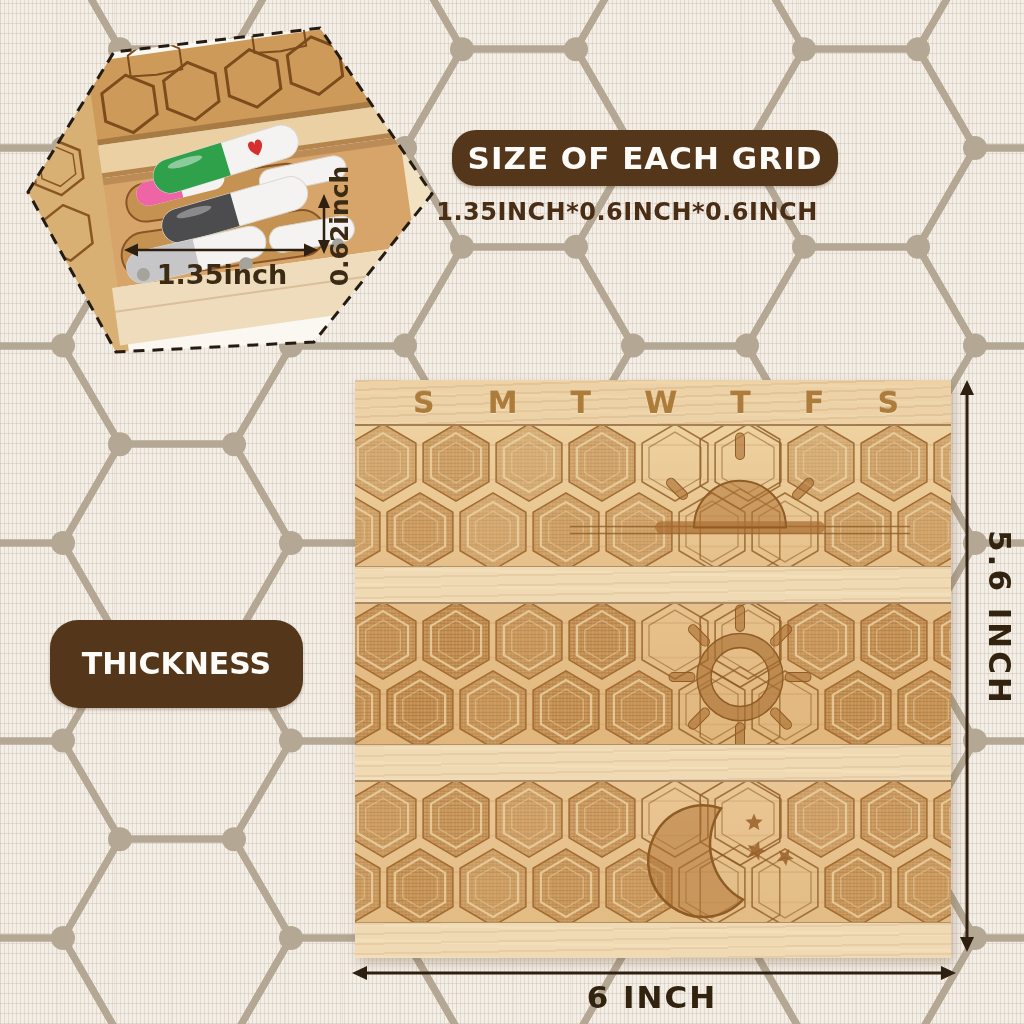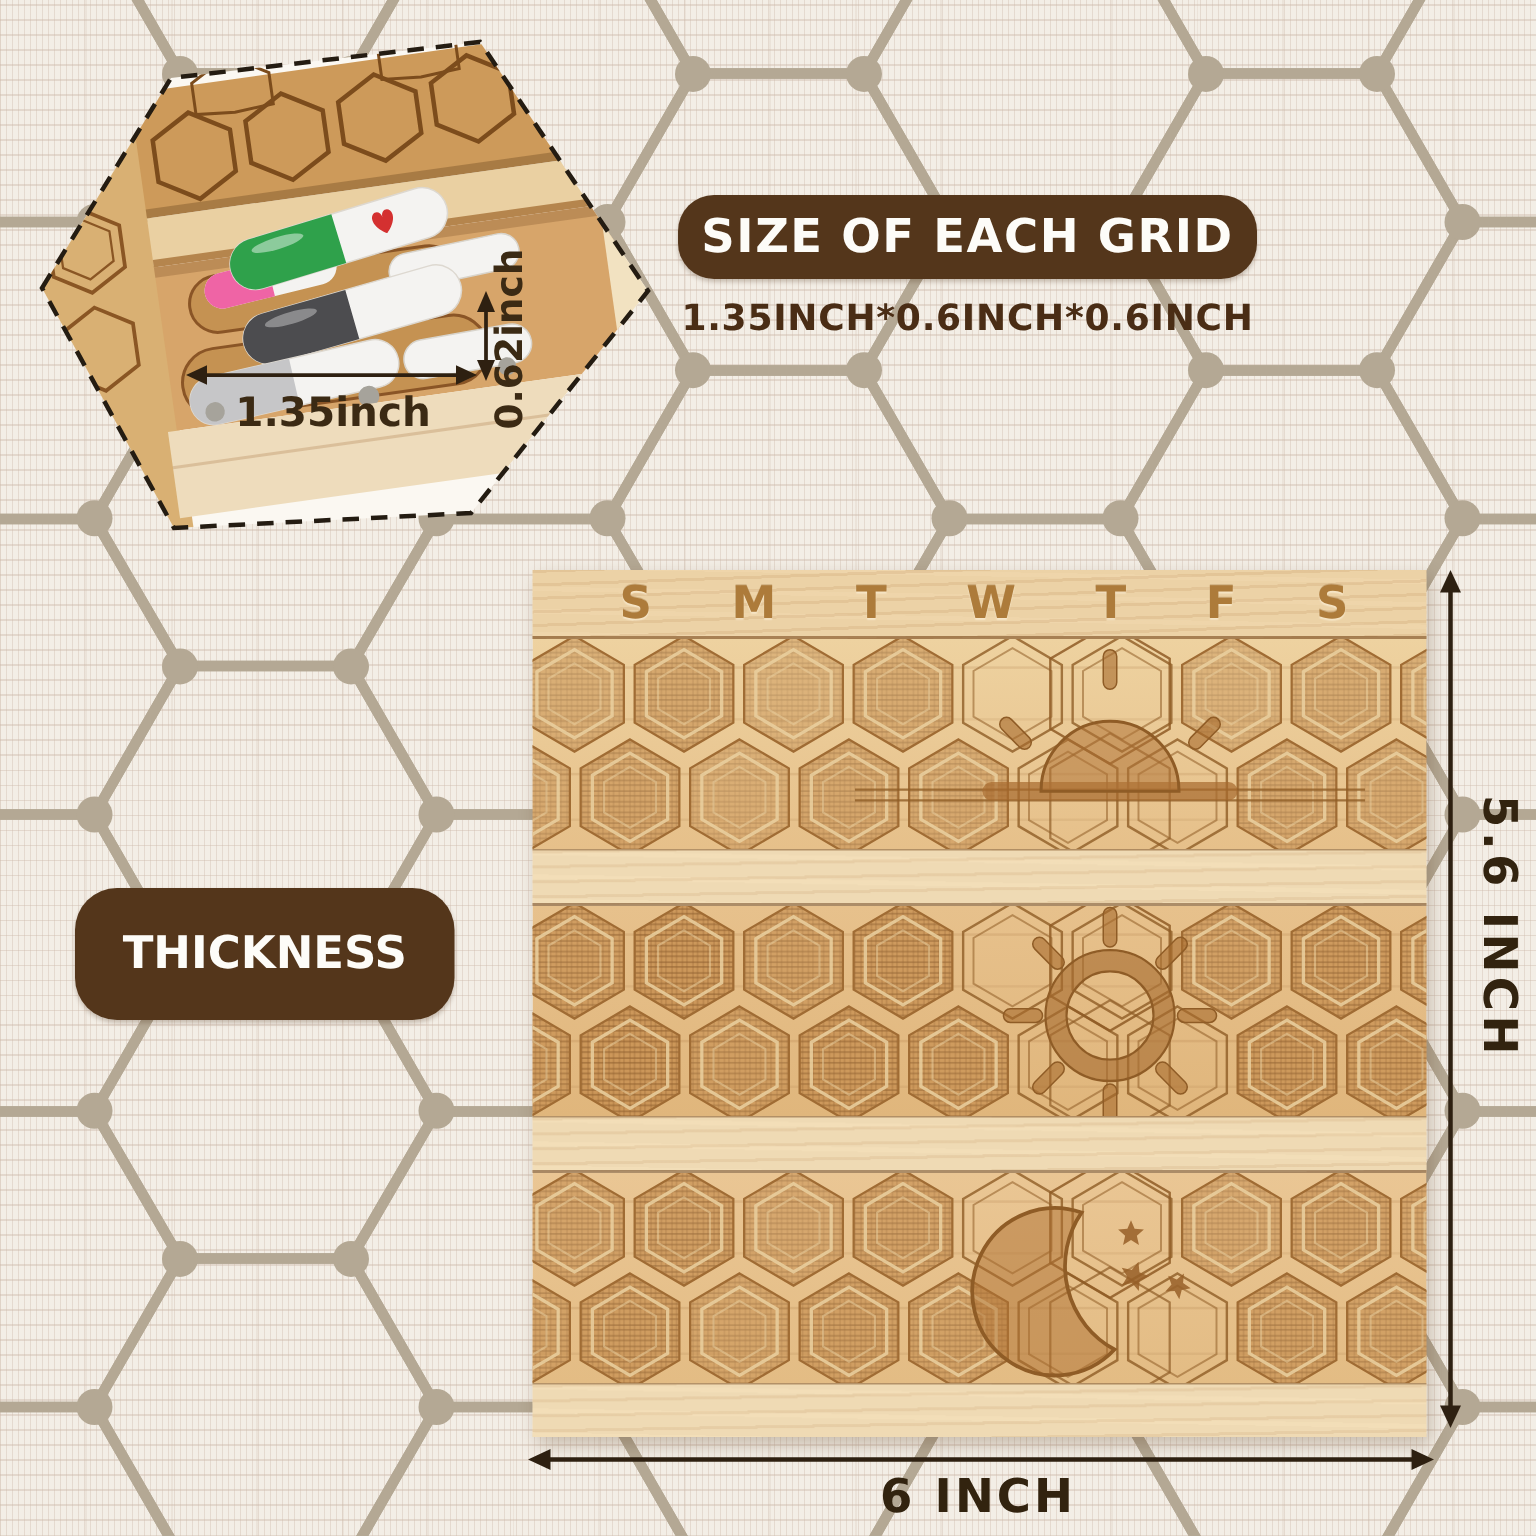--- a/index.html
+++ b/index.html
@@ -12,23 +12,23 @@
       repeating-linear-gradient(90deg, rgba(200,178,160,.18) 0 1px, transparent 1px 57px);
   }
   svg.layer{position:absolute;left:0;top:0;pointer-events:none;}
   #lattice{z-index:1;}
   #inset{z-index:4;}
   #dims{z-index:6;}
   .badge{position:absolute;z-index:5;background:var(--badge-brown,#54361b);color:#fdfcf8;
     display:flex;align-items:center;justify-content:center;text-align:left;font-weight:bold;
     box-shadow:0 2px 3px rgba(70,45,20,.25);}
   .size-badge{left:452px;top:130px;width:386px;height:56px;border-radius:24px;font-size:31px;letter-spacing:1px;}
-  .size-caption{position:absolute;z-index:5;left:438px;top:198px;width:414px;text-align:center;
+  .size-caption{position:absolute;z-index:5;left:420px;top:198px;width:414px;text-align:center;
     font-size:24px;font-weight:bold;letter-spacing:.5px;color:var(--text-brown,#4a2d15);}
-  .thickness-badge{left:50px;top:592px;width:253px;height:88px;border-radius:28px;font-size:30px;line-height:1.25;flex-direction:column;}
+  .thickness-badge{left:50px;top:620px;width:253px;height:88px;border-radius:28px;font-size:30px;line-height:1.25;flex-direction:column;}
   .organizer{position:absolute;z-index:5;left:355px;top:380px;width:596px;height:578px;
     display:flex;flex-direction:column;box-shadow:3px 5px 12px rgba(90,60,30,.28);border-radius:3px;}
   .letters-strip{height:46px;display:flex;align-items:center;justify-content:space-between;
     padding:0 52px 0 58px;box-sizing:border-box;
     background:
       repeating-linear-gradient(178deg, rgba(171,116,60,.14) 0 2px, rgba(0,0,0,0) 2px 9px),
       repeating-linear-gradient(1deg, rgba(243,219,178,.35) 0 3px, rgba(0,0,0,0) 3px 15px),
       #ecd2a6;
     border-bottom:2px solid rgba(130,84,38,.65);}
   .day-letter{font-size:30px;font-weight:bold;color:var(--day-letter-brown,#ad7b3a);

